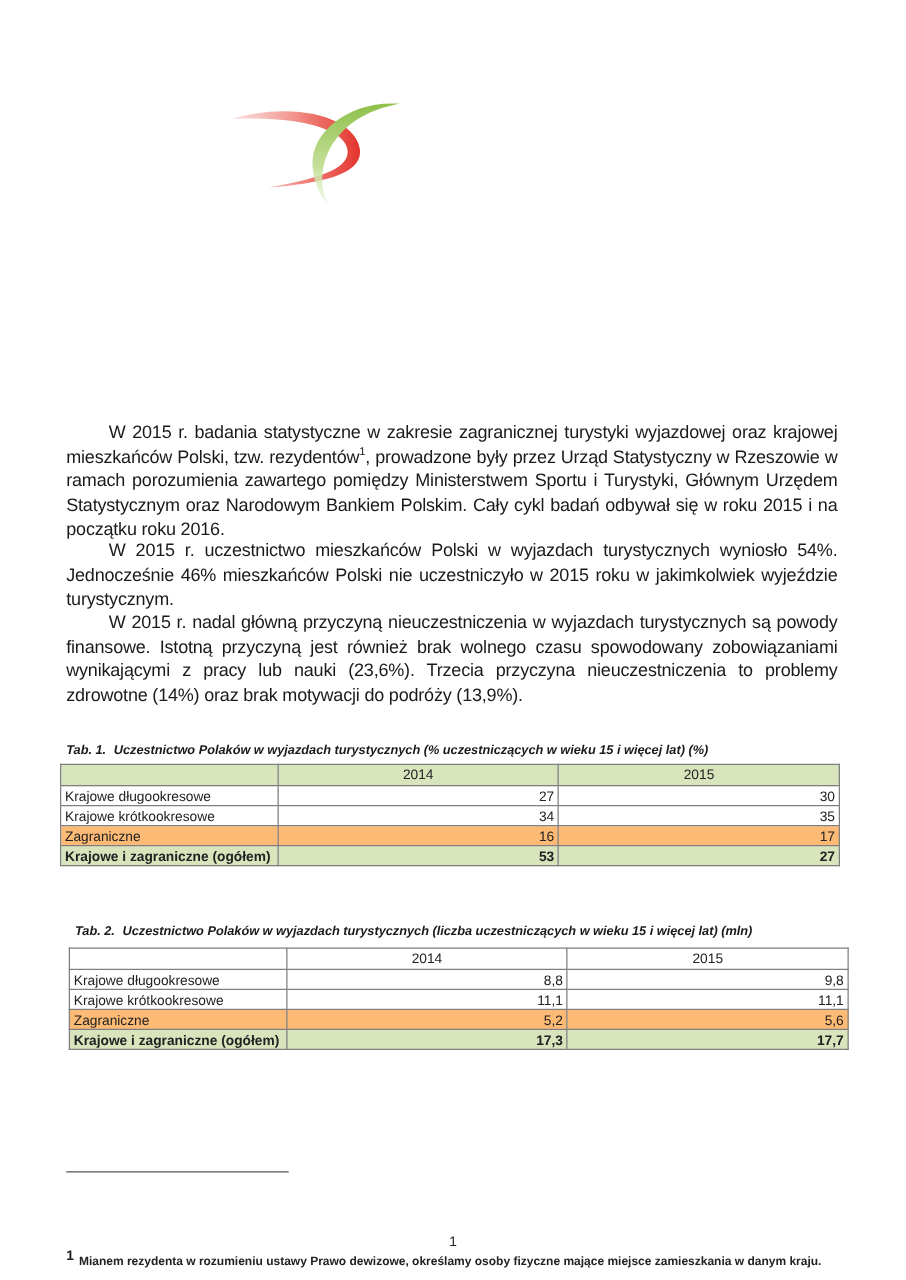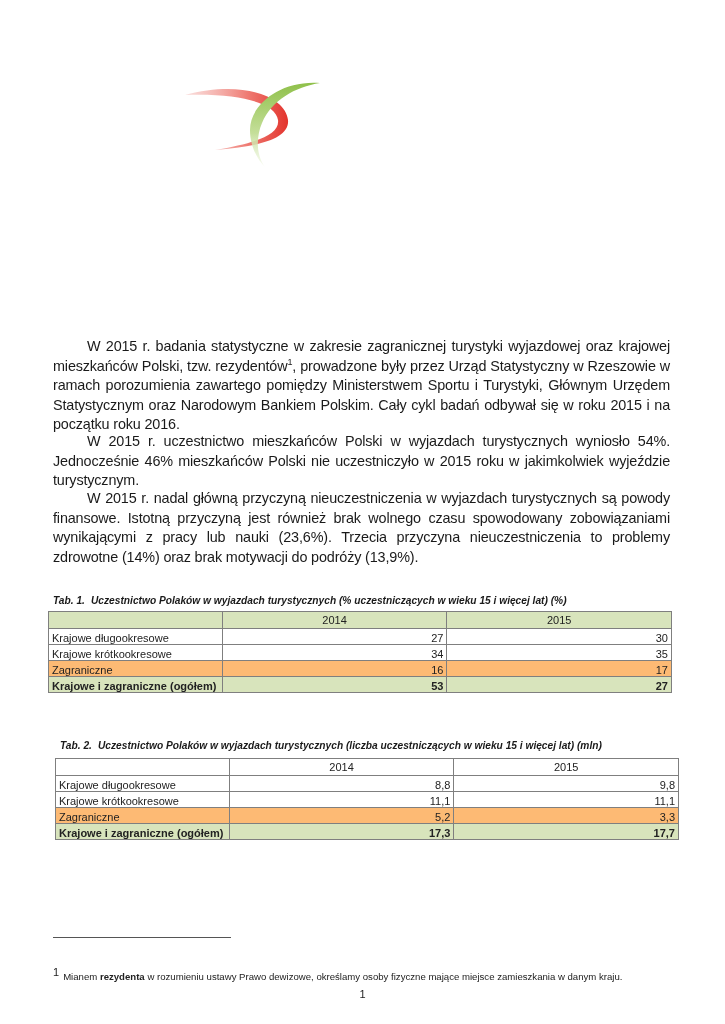--- a/index.html
+++ b/index.html
@@ -40,21 +40,21 @@
   .t1 col.c2, .t2 col.c2 { width: 225px; }
   .t1 col.c3, .t2 col.c3 { width: 225px; }
   .t1 tr.hdr td { background: #d8e4bc; }
   .t1 tr.total td { background: #d8e4bc; }
   .t2 tr.total td { background: #d8e4bc; }
   tr.light td { background: #fdba74; }
   .t2 tr.hdr td { height: 17px; }
   .t2 td { height: 16px; }
 
   .fn-rule { position: absolute; left: 53px; top: 937px; width: 178px; height: 1px; background: #555; }
-  .footnote { position: absolute; left: 53px; top: 966px; font-size: 9.6px; color: #222; }
+  .footnote { position: absolute; left: 53px; top: 999px; font-size: 9.6px; color: #222; font-weight: bold; }
   .footnote .fnum { font-size: 11px; vertical-align: 4px; margin-right: 4px; }
   .page-num { position: absolute; left: 0; width: 725px; top: 988px; text-align: center; font-size: 11px; color: #222; }
 </style>
 </head>
 <body>
 
 <div class="logo">
   <svg width="150" height="100" viewBox="0 0 150 100">
     <defs>
       <linearGradient id="redg" x1="0" y1="0" x2="1" y2="0">
@@ -141,21 +141,21 @@
     <td class="num">9,8</td>
   </tr>
   <tr>
     <td>Krajowe krótkookresowe</td>
     <td class="num">11,1</td>
     <td class="num">11,1</td>
   </tr>
   <tr class="light">
     <td>Zagraniczne</td>
     <td class="num">5,2</td>
-    <td class="num">3,3</td>
+    <td class="num">5,6</td>
   </tr>
   <tr class="total">
     <td>Krajowe i zagraniczne (ogółem)</td>
     <td class="num">17,3</td>
     <td class="num">17,7</td>
   </tr>
 </tbody>
   </table>
 
 <div class="fn-rule"></div>

